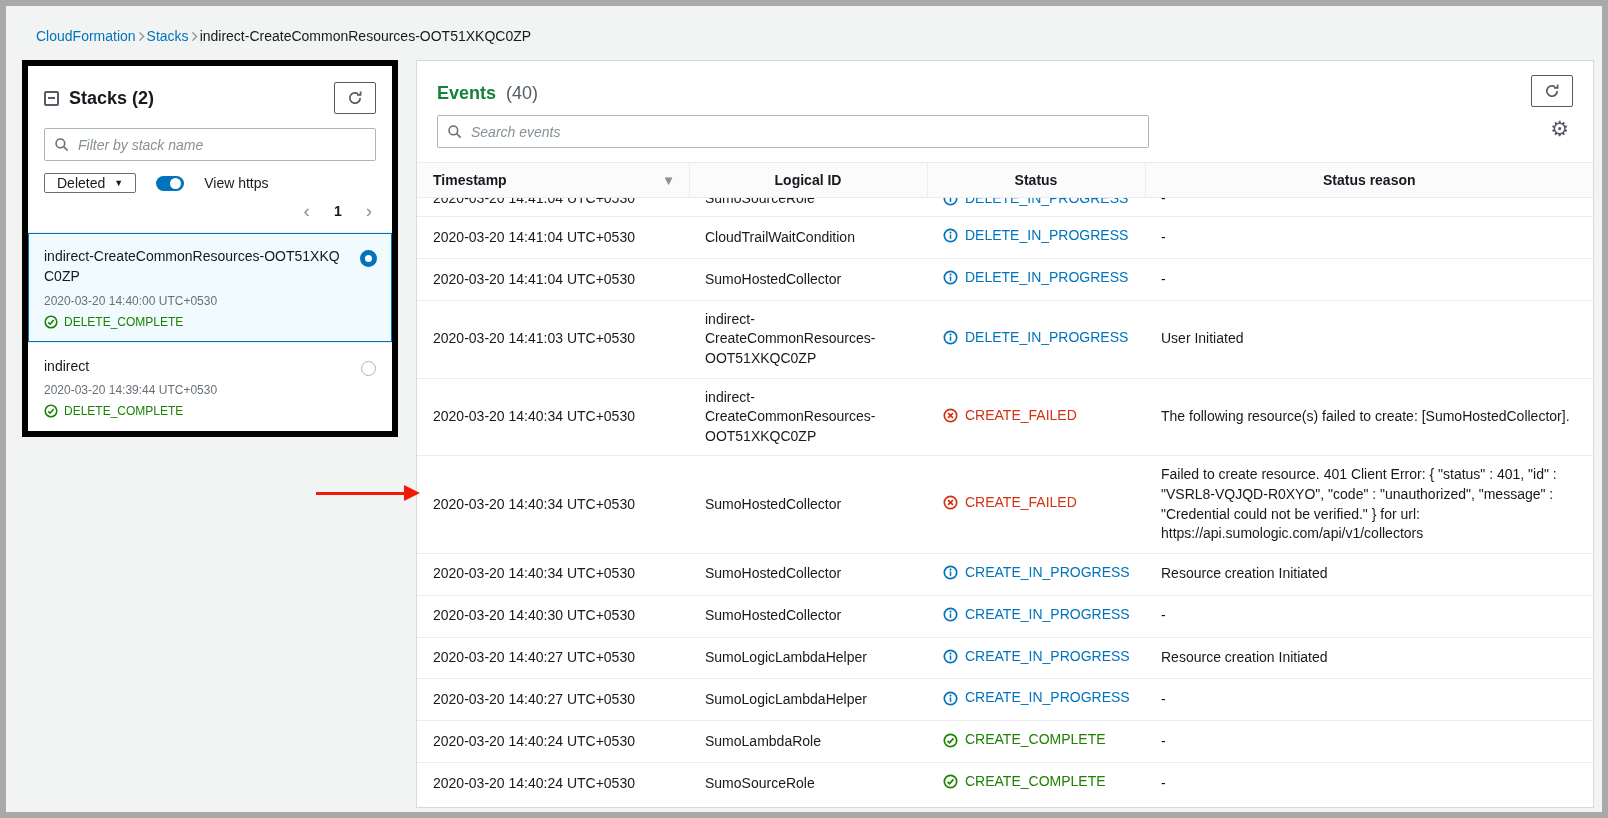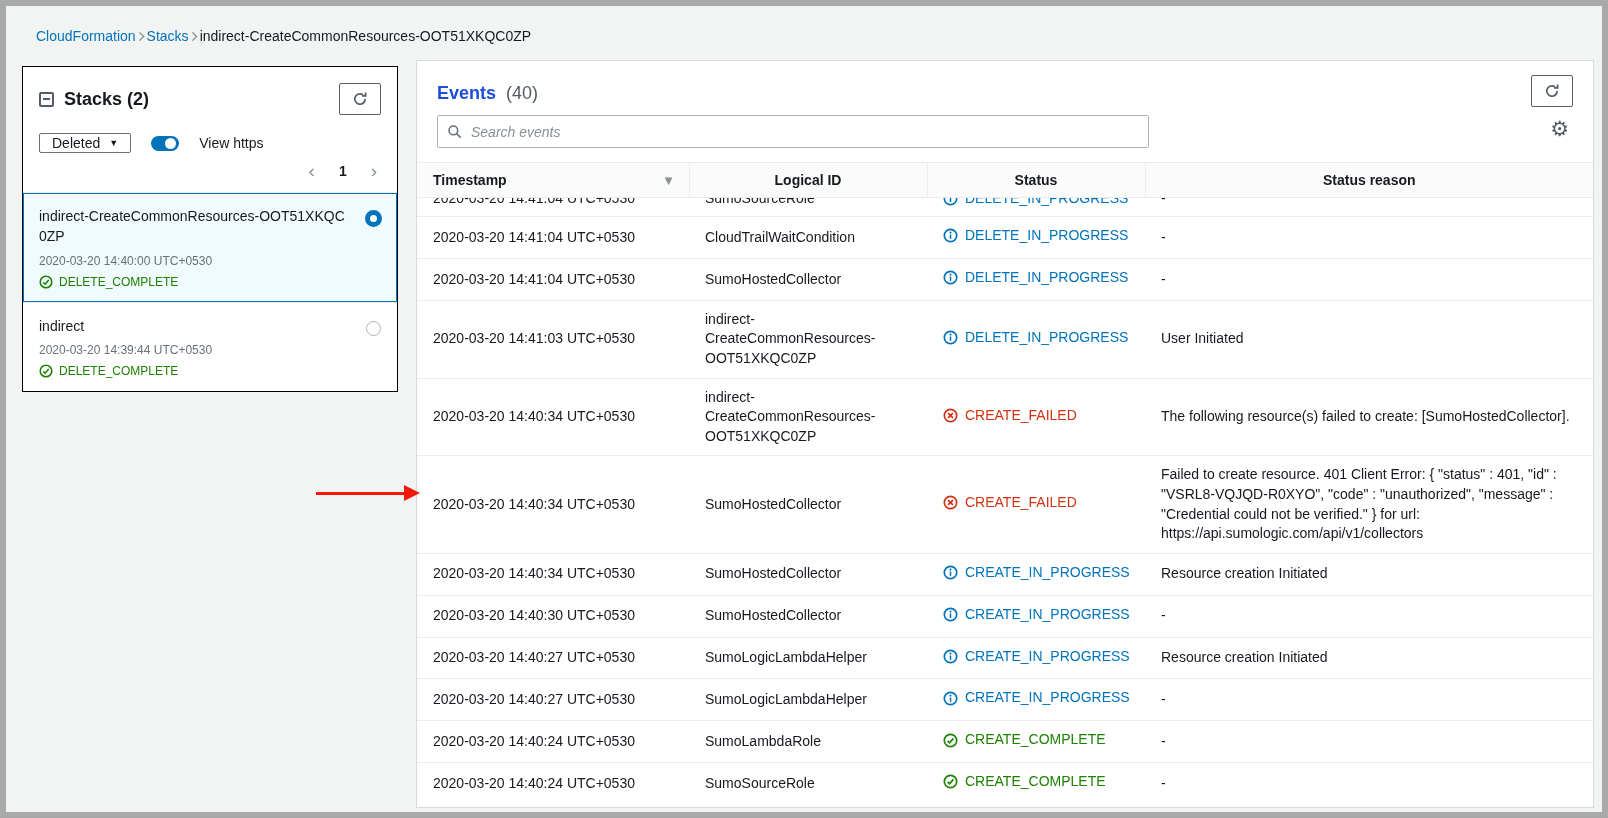--- a/index.html
+++ b/index.html
@@ -16,21 +16,21 @@
   
   .breadcrumb { display:flex; align-items:center; gap:0; padding:22px 0 16px 30px; font-size:14px; }
   .crumb-link { color:#0073bb; text-decoration:none; cursor:pointer; }
   .crumb-current { color:#16191f; }
   .crumb-sep { display:inline-flex; width:11px; height:11px; }
 
   
   .content { display:flex; align-items:flex-start; padding:0 8px 0 16px; }
 
   
-  .sidebar { width:376px; flex:0 0 376px; background:#fff; border:1px solid #000000; margin-top:6px; }
+  .sidebar { width:376px; flex:0 0 376px; background:#fff; border:6px solid #000000; }
   .card-head { display:flex; justify-content:space-between; align-items:center; padding:16px 16px 6px; }
   .card-title { display:flex; align-items:center; gap:10px; font-size:18px; font-weight:700; }
   .collapse-box { width:15px; height:15px; border:2px solid #545b64; border-radius:2px; position:relative; display:inline-block; }
   .collapse-box::after { content:""; position:absolute; left:2px; right:2px; top:4.5px; height:2px; background:#545b64; }
   .btn-refresh { width:42px; height:32px; background:#fff; border:1px solid #545b64; border-radius:2px;
     display:flex; align-items:center; justify-content:center; cursor:pointer; color:#545b64; }
   .btn-refresh svg { width:16px; height:16px; }
 
   .filter-wrap { margin:8px 16px 0; position:relative; }
   .filter-wrap svg.mag { position:absolute; left:10px; top:9px; width:15px; height:15px; }
@@ -58,21 +58,21 @@
   .stack-time { margin-top:7px; font-size:12px; color:#687078; }
   .stack-status { margin-top:7px; font-size:12px; color:#1d8102; display:flex; align-items:center; gap:6px; }
   .stack-status svg { width:14px; height:14px; }
   .radio { position:absolute; right:16px; top:18px; width:15px; height:15px; border-radius:50%; background:#fff; border:1px solid #aab7b8; }
   .radio.on { width:17px; height:17px; border:5px solid #0073bb; right:15px; top:17px; }
 
   
   .events-panel { flex:1; background:#fff; border:1px solid #d5dbdb; margin-left:18px; min-height:748px; }
   .panel-head { display:flex; justify-content:space-between; align-items:flex-start; padding:14px 20px 2px; }
   .panel-title { font-size:18px; padding-top:8px; }
-  .panel-title .t-bold { font-weight:700; color:#1d4ed8; }
+  .panel-title .t-bold { font-weight:700; color:#15803d; }
   .panel-title .t-count { font-weight:400; color:#545b64; margin-left:10px; }
   .search-row { padding:6px 20px 14px; position:relative; }
   .search-wrap { position:relative; width:712px; }
   .search-wrap svg.mag { position:absolute; left:10px; top:9px; width:15px; height:15px; }
   .gear-btn { position:absolute; right:24px; top:10px; font-family:"DejaVu Sans", sans-serif; font-size:21px;
     color:#545b64; cursor:pointer; background:none; border:none; line-height:1; }
 
   table.events { width:100%; border-collapse:collapse; table-layout:fixed; }
   table.events th { text-align:center; font-size:14px; font-weight:700; color:#16191f; padding:9px 16px;
     background:#fbfbfb; border-top:1px solid #eaeded; border-bottom:1px solid #eaeded; }
@@ -127,20 +127,27 @@
         <span>(2)</span></span>
       </div>
       <button class="btn-refresh">
         <svg viewBox="0 0 16 16">
           <path d="M13.2 8A5.2 5.2 0 1 1 10.9 3.7" fill="none" stroke="currentColor" stroke-width="1.7"></path>
           <path d="M13.6 1.4v3.5h-3.5" fill="none" stroke="currentColor" stroke-width="1.7"></path>
         </svg>
       </button>
     </div>
 
+    <div class="filter-wrap">
+      <svg class="mag" viewBox="0 0 16 16">
+        <circle cx="6.8" cy="6.8" r="4.6" fill="none" stroke="#687078" stroke-width="1.7"></circle>
+        <path d="M10.3 10.3l4.2 4.2" stroke="#687078" stroke-width="1.7"></path>
+      </svg>
+      <input class="text-input" type="text" placeholder="Filter by stack name" style="">
+    </div>
 
     <div class="controls">
       <button class="select-btn">
         <span>Deleted</span>
         <span class="select-caret">▼</span>
       </button>
       <span class="toggle">
           <span class="knob"></span>
         </span>
       <span class="toggle-label">View https</span>

